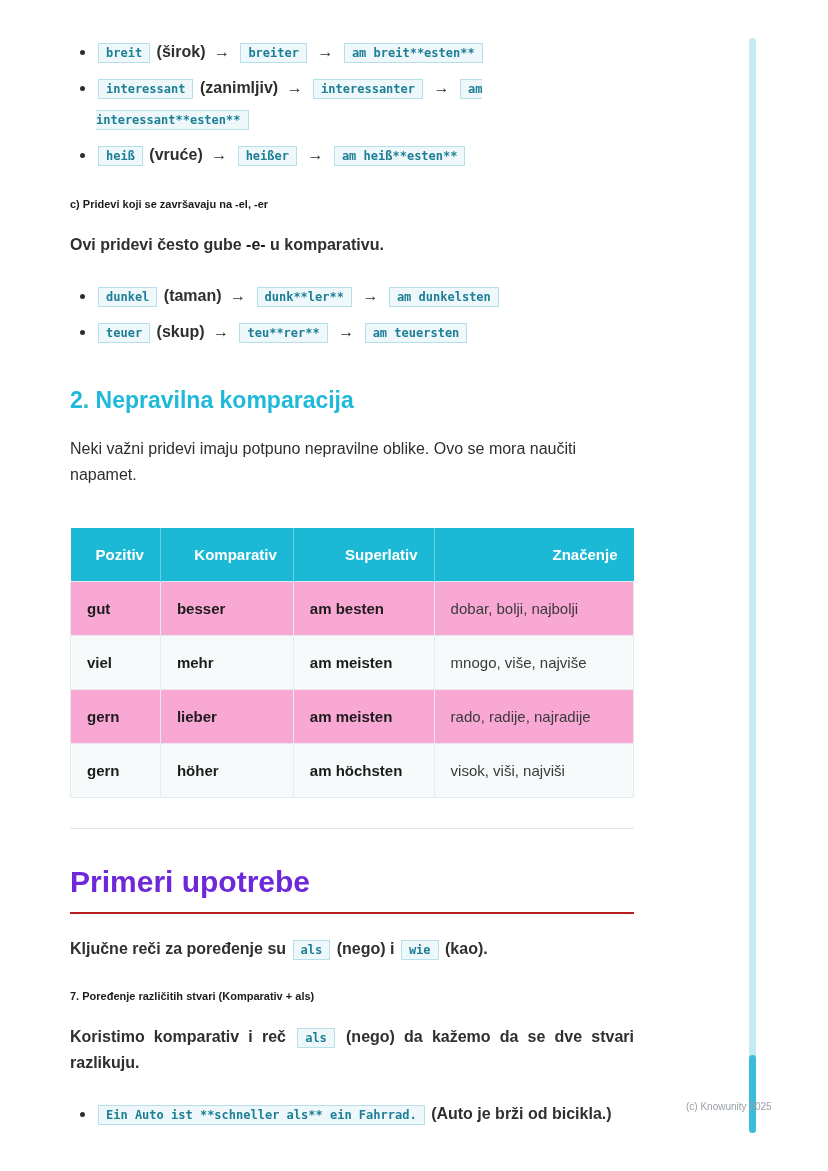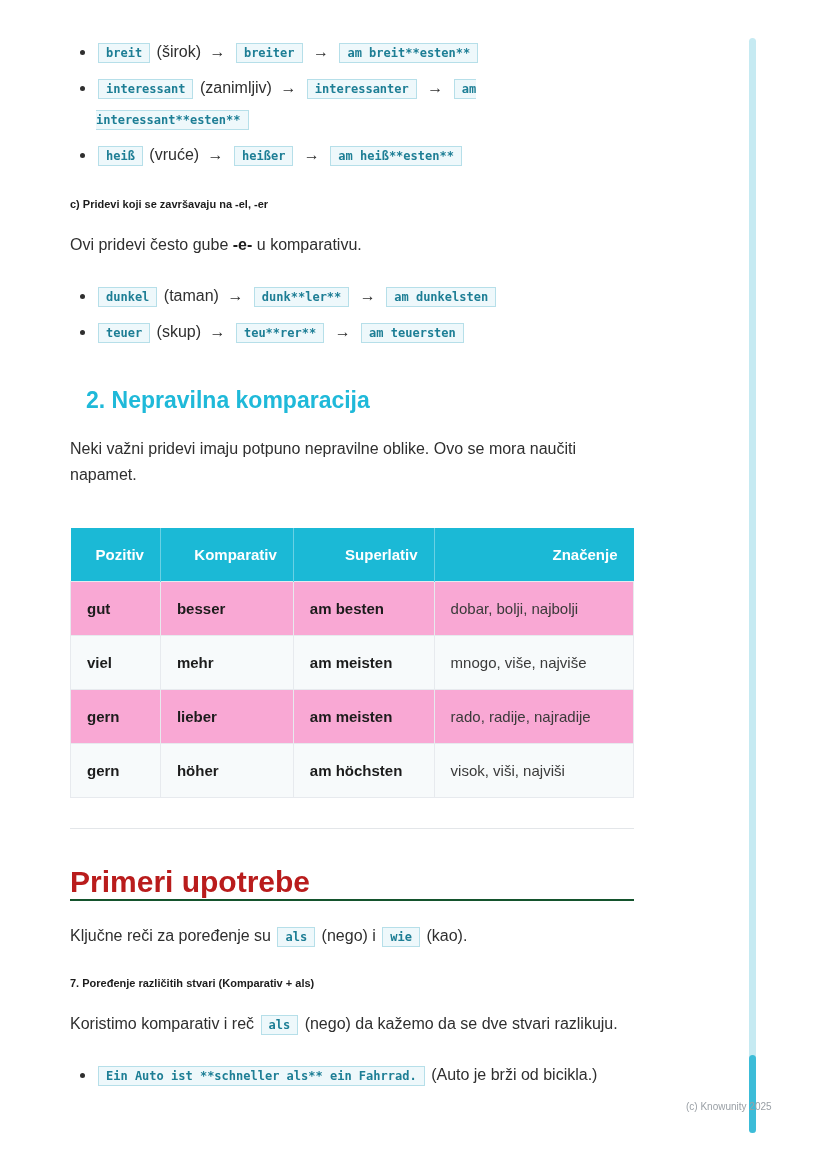--- a/index.html
+++ b/index.html
@@ -11,51 +11,51 @@
   .content { width:564px; margin-left:70px; padding-top:36px; }
 
   
   .code {
     font-family:"DejaVu Sans Mono", monospace;
     font-size:12px; font-weight:bold; color:#1d7e95;
     background:#eef8fb; border:1px solid #b6dfe9; border-radius:0;
     padding:2px 7px; margin:0 2px; line-height:20px;
   }
   .arr { margin:0 4px; color:#2f2f2f; }
-  .tok { color:#2f2f2f; }
+  .tok { color:#2f2f2f;font-weight:bold; }
 
   ul { list-style:disc; padding-left:26px; margin-bottom:4px; }
   li { font-size:16px; line-height:31px; margin-bottom:5px; }
 
   h3.sub { font-size:11px; font-weight:bold; color:#1c1c1c; margin-top:28px; }
   p.body { font-size:16px; line-height:26px; margin-top:22px; }
   p.body.just { text-align:justify; }
   strong.b { color:#1c1c1c; }
 
-  h2.cyan { font-size:23px; font-weight:800; color:#1fb9d9; margin-top:40px;margin-left:16px; }
+  h2.cyan { font-size:23px; font-weight:800; color:#1fb9d9; margin-top:40px; }
   .ul-gap { margin-top:22px; }
 
   table { border-collapse:collapse; width:564px; margin-top:40px; }
   thead th {
     background:#1bb9d6; color:#ffffff; font-size:15px; font-weight:bold;
     text-align:right; padding:18px 16px;
   }
   thead th + th { border-left:1px solid rgba(255,255,255,0.35); }
   tbody td {
     font-size:15px; padding:18px 16px; border:1px solid #e7eaee;
     color:#3a3a3a; background:#f9a8d4;
   }
   tbody tr:nth-child(even) td { background:#f7fafb; }
   td.b { font-weight:bold; color:#1c1c1c; }
 
   hr.div { border:none; border-top:1px solid #e3e6e9; margin-top:30px; }
 
   h1.big {
-    font-size:30px; font-weight:800; color:#b91c1c;
-    margin-top:36px; border-bottom:2px solid #14532d;
+    font-size:30px; font-weight:800; color:#6d28d9;
+    margin-top:36px; padding-bottom:13px; border-bottom:2px solid #b91c1c;
   }
 
   .vbar {
     position:absolute; right:72px; top:38px; width:7px; height:1095px;
     background:#c6eaf2; border-radius:4px;
   }
   .vbar .thumb {
     position:absolute; bottom:0; left:0; width:7px; height:78px;
     background:#3cbcd8; border-radius:4px;
   }

